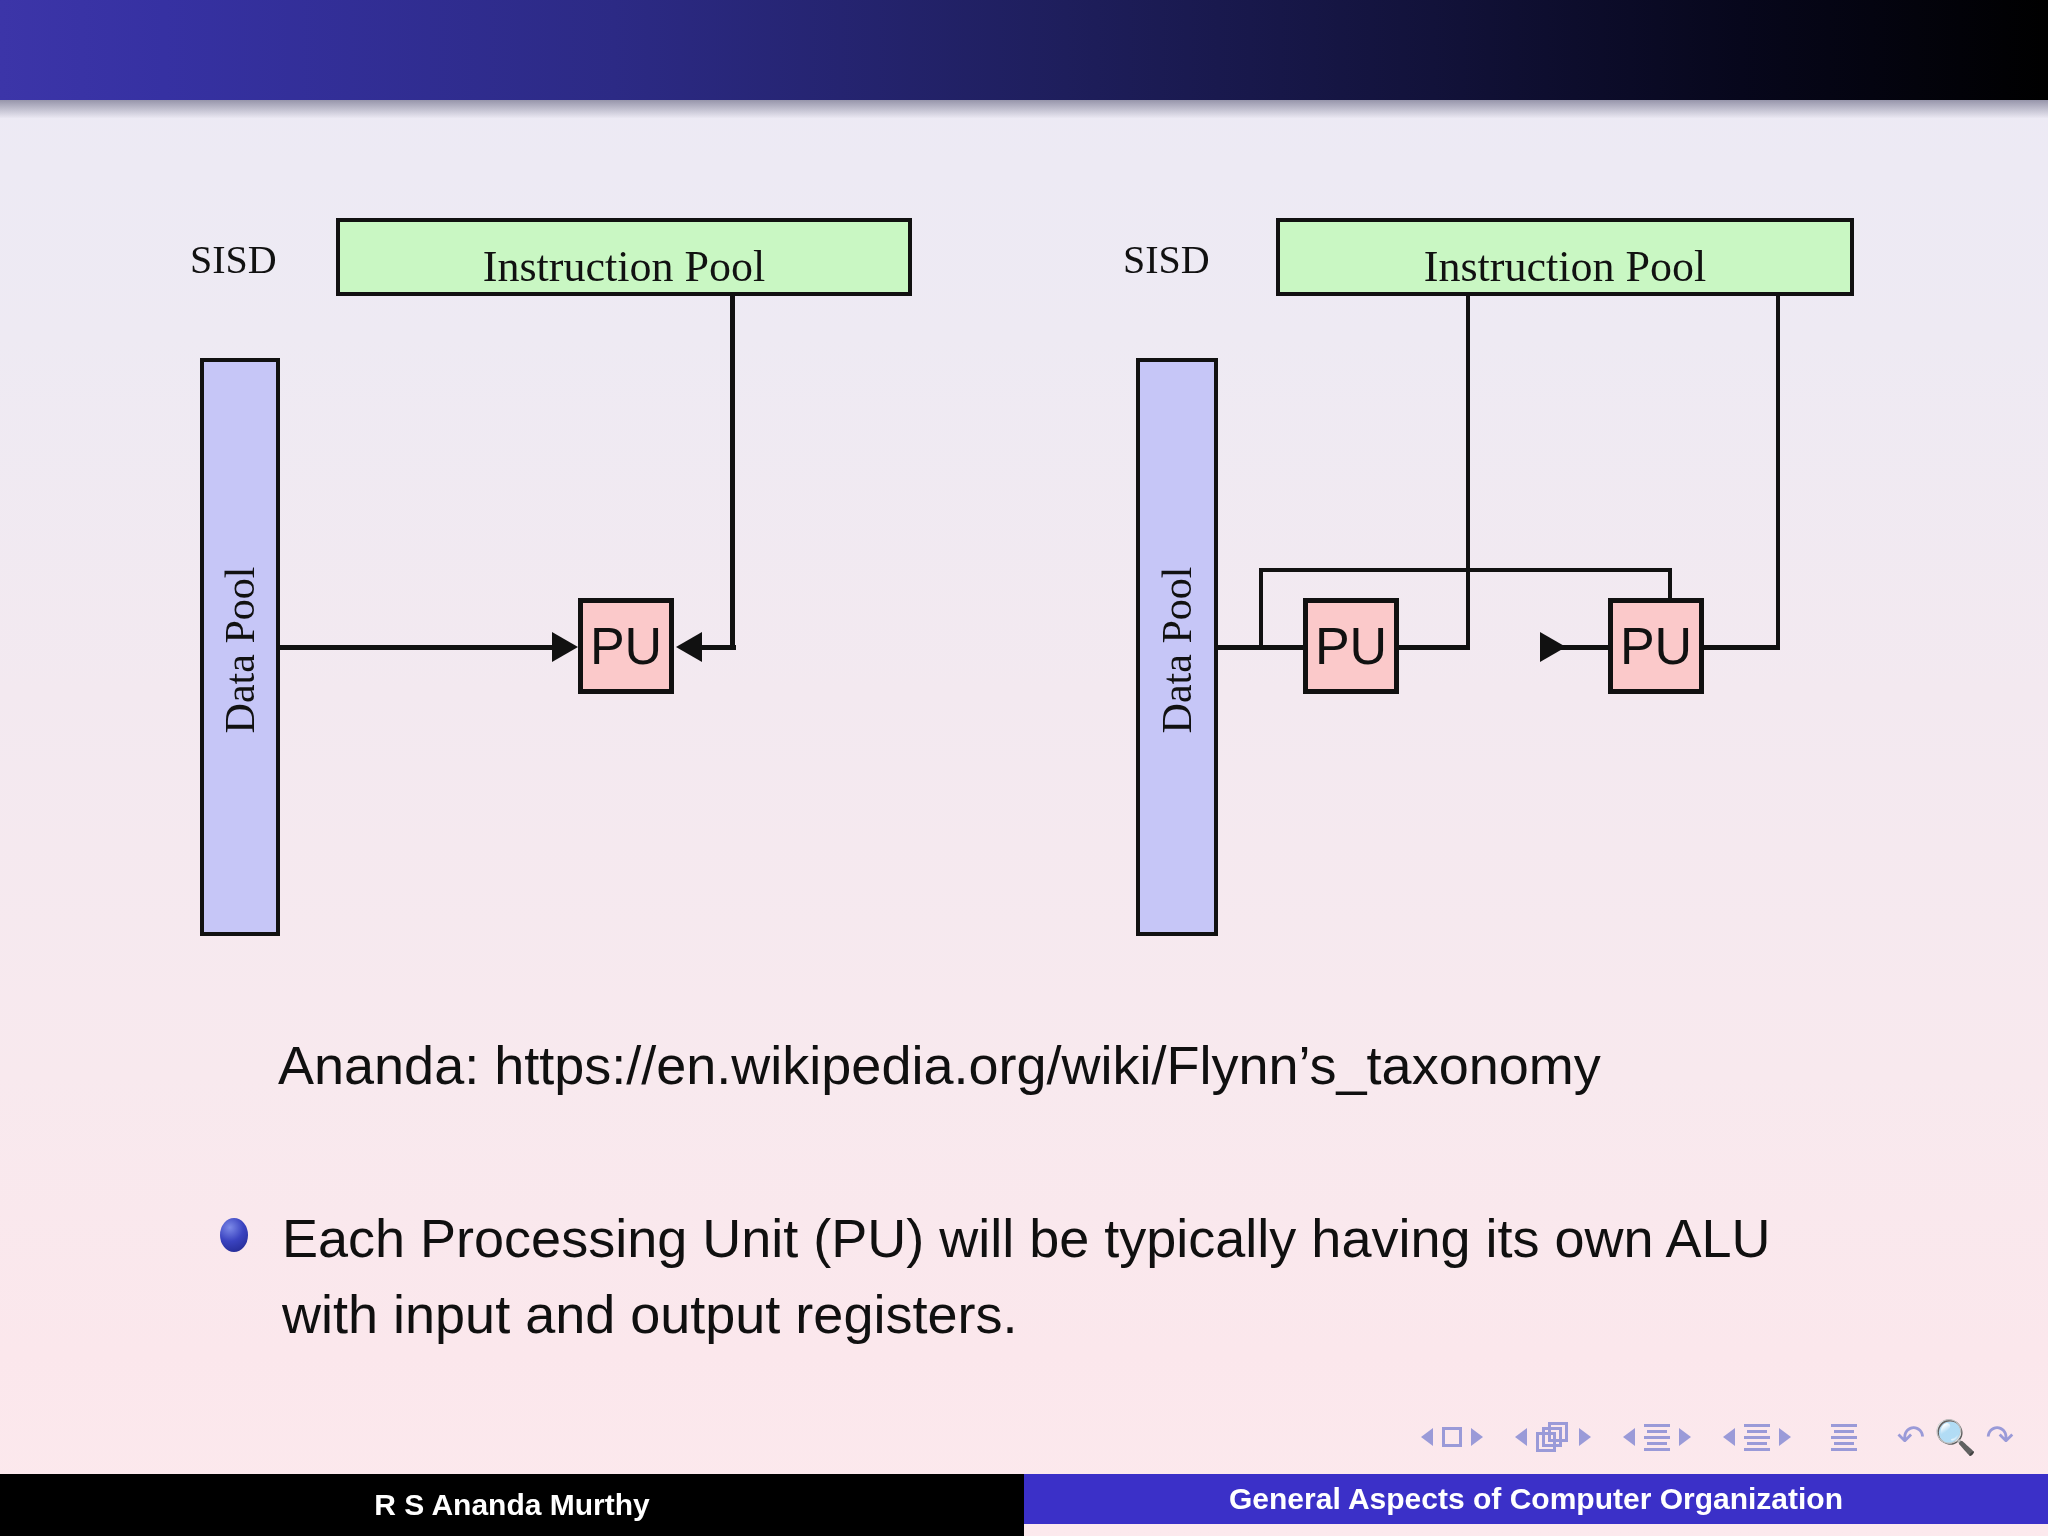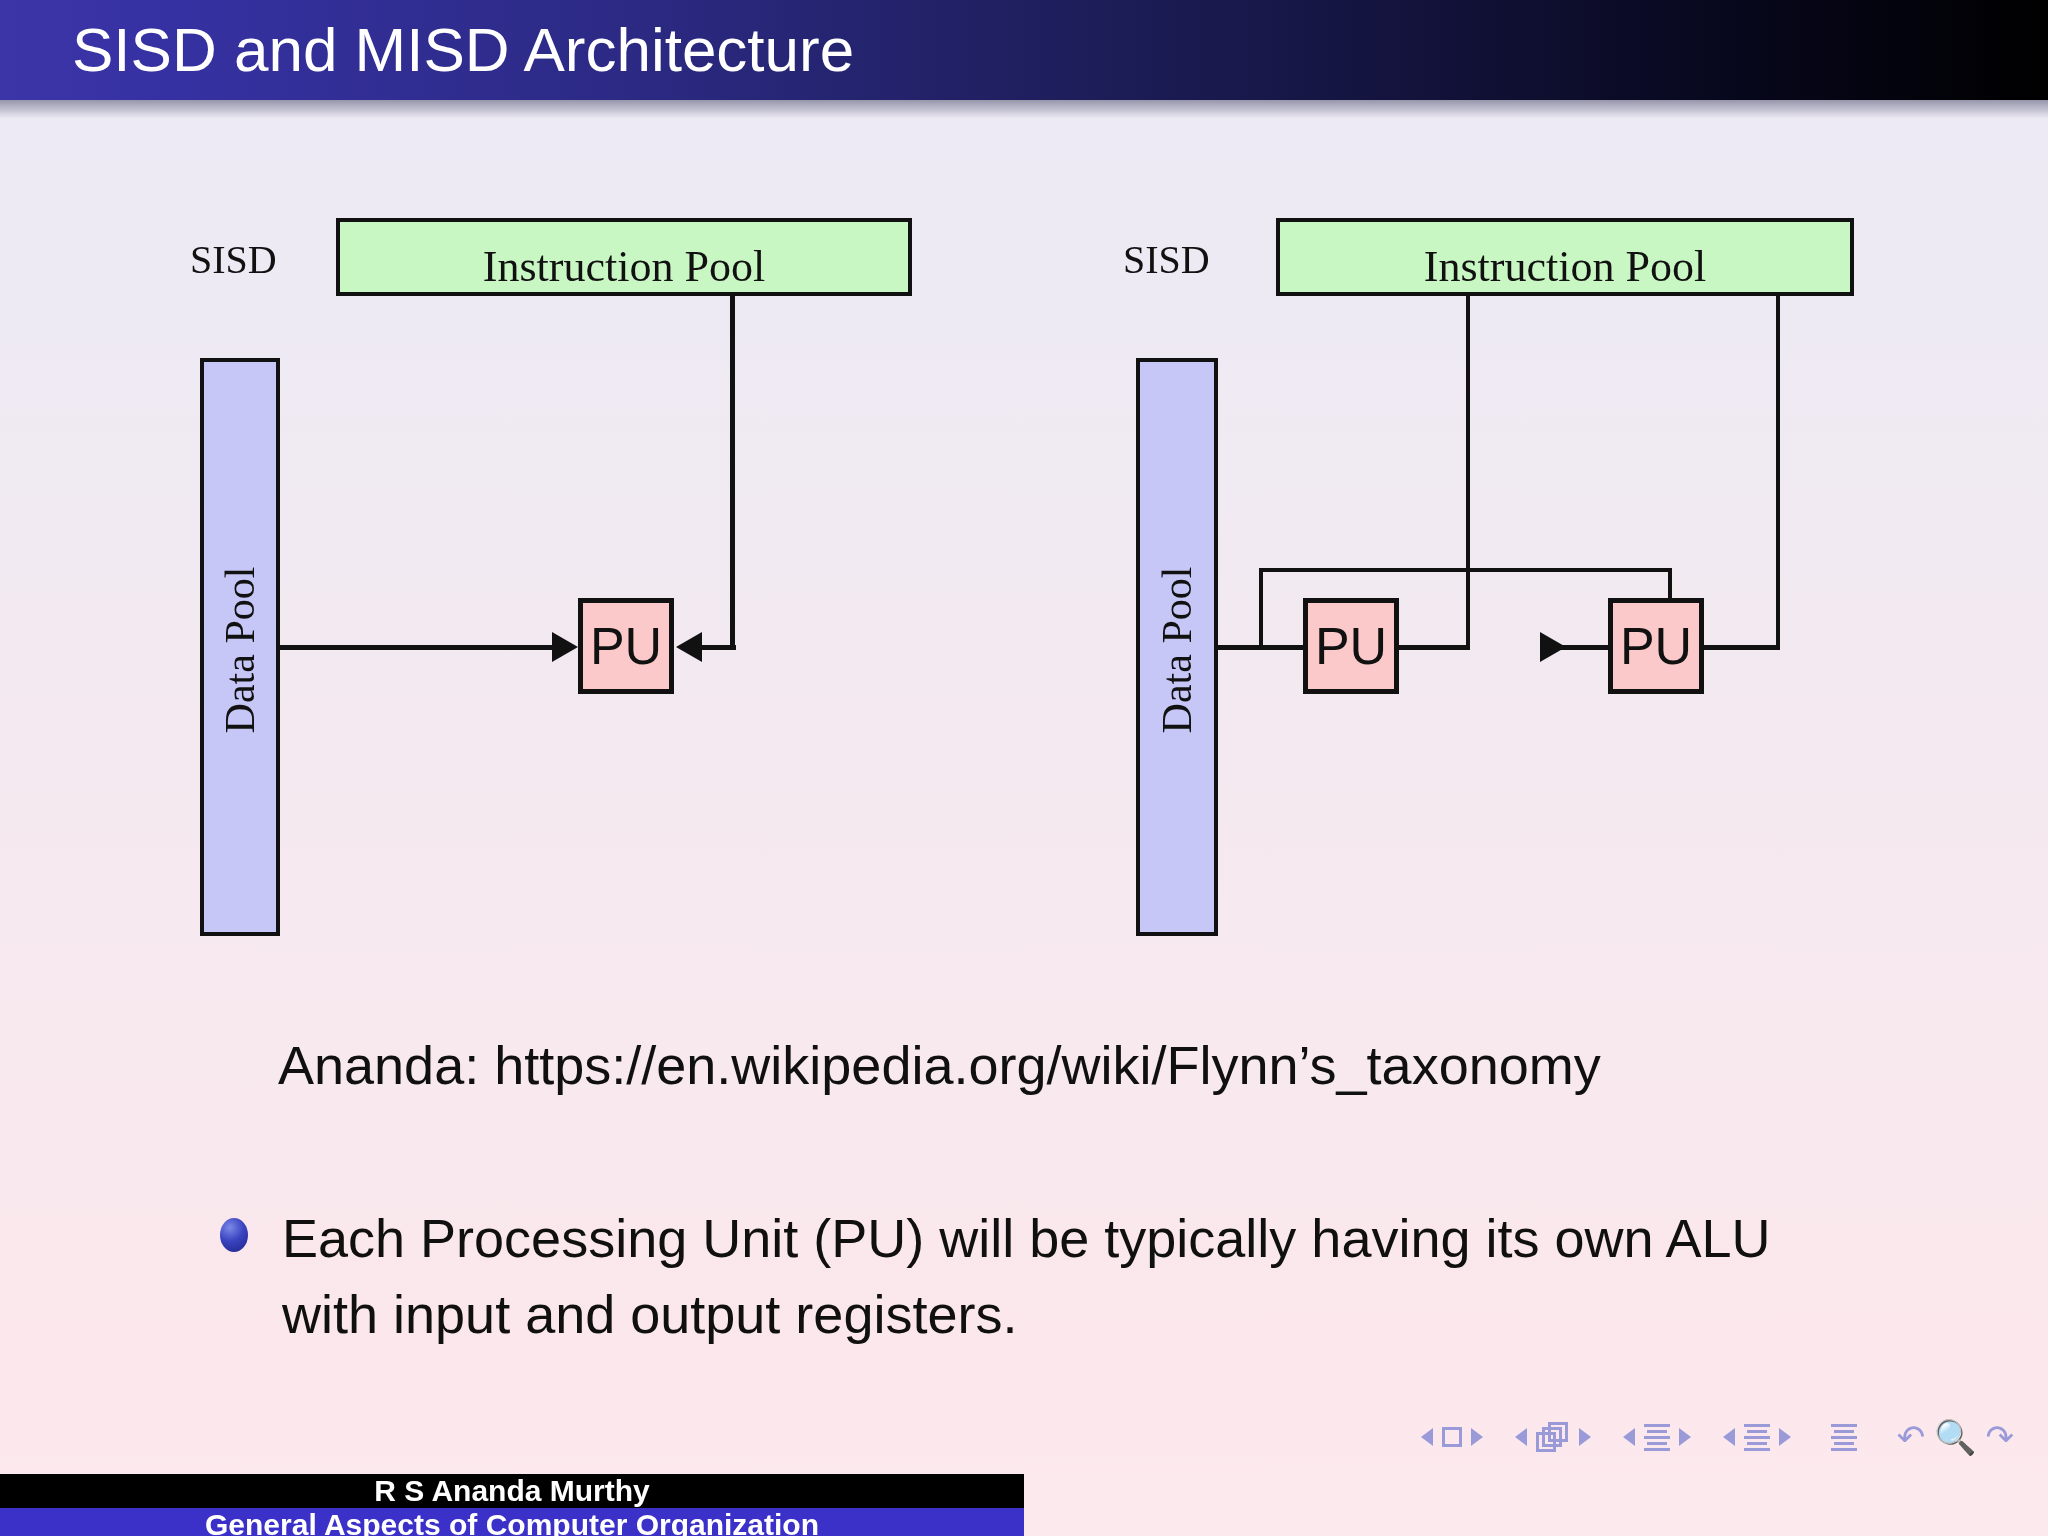--- a/index.html
+++ b/index.html
@@ -215,21 +215,20 @@
   .nav-lines i:nth-child(5) { top: 25px; width: 26px; }
   .nav-arc { color: #9a9ad8; font-size: 34px; line-height: 34px; }
 
   
   #footer {
     position: absolute;
     left: 0; bottom: 0;
     width: 2048px;
     height: 62px;
     display: flex;
-    flex-direction: column;
   }
   #footer-left {
     width: 1024px;
     height: 62px;
     background: #000000;
     color: #ffffff;
     display: flex;
     align-items: center;
     justify-content: center;
     font-size: 30px;
@@ -249,21 +248,20 @@
     font-family: "Liberation Sans", sans-serif;
   }
 </style>
 </head>
 <body>
 
 <div id="slide">
 
   <div id="titlebar"></div>
   <div id="titlebar-shadow"></div>
-  <div id="title-text">SISD and MISD Architecture</div>
 
   <div>
 
     <div class="diag-label" style="left:190px; top:236px;">SISD</div>
 
     <div class="ipool" style="left:336px; top:218px; width:576px; height:78px;">
       <span>Instruction Pool</span>
     </div>
 
     <div class="vline" style="left:730px; top:296px; height:354px;"></div>

